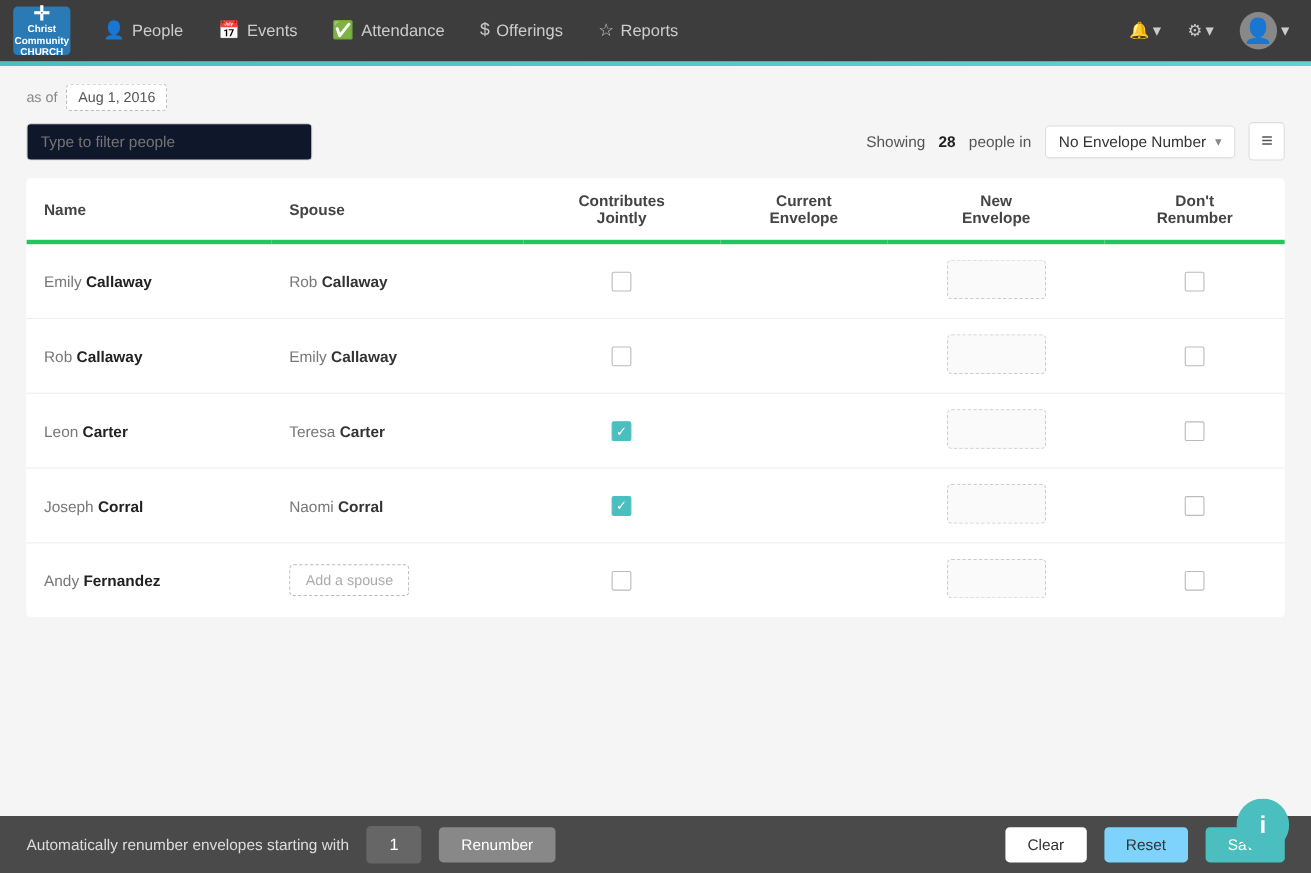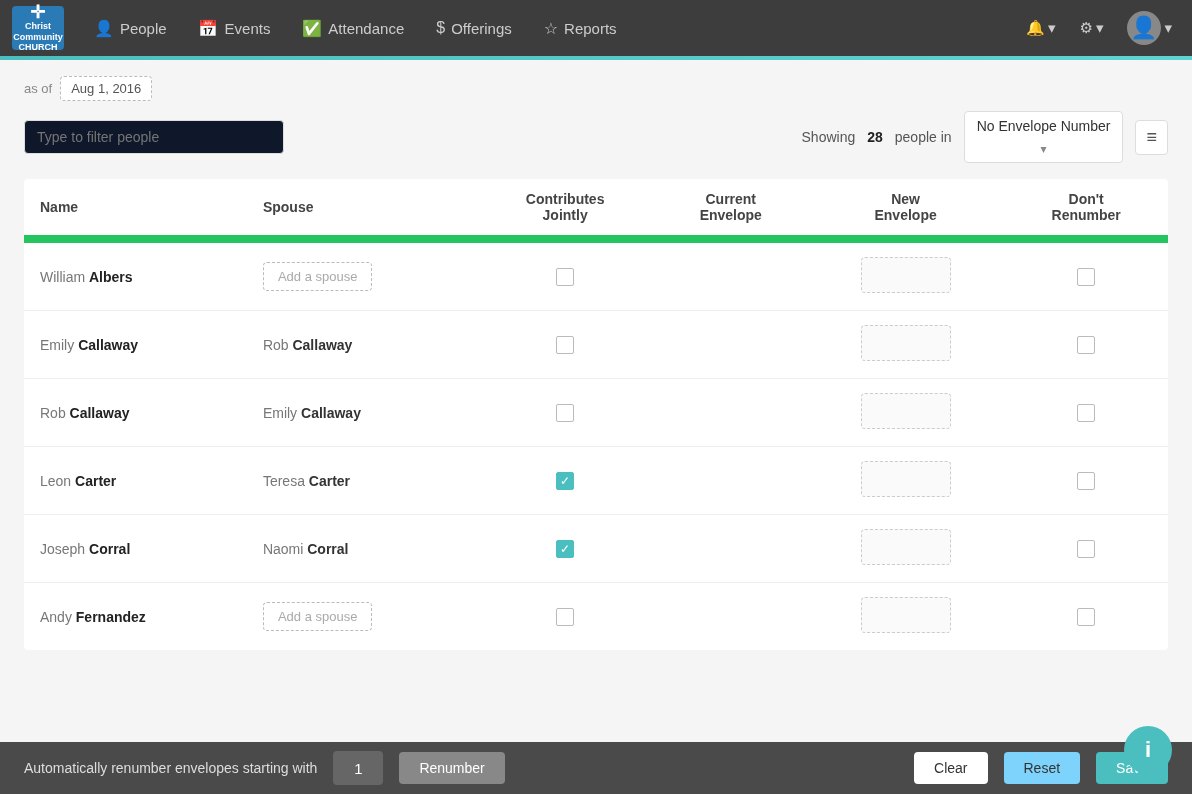--- a/index.html
+++ b/index.html
@@ -148,21 +148,20 @@
       display: flex;
       align-items: center;
       background: white;
       border: 1px solid #ddd;
       border-radius: 4px;
       padding: 6px 12px;
       gap: 8px;
       cursor: pointer;
       font-size: 14px;
       color: #333;
-      flex-direction: column;
     }
     .envelope-dropdown-arrow { color: #888; font-size: 12px; }
     .menu-icon-btn {
       background: white;
       border: 1px solid #ddd;
       border-radius: 4px;
       padding: 6px 10px;
       cursor: pointer;
       color: #555;
       font-size: 16px;
@@ -174,21 +173,21 @@
     .table-wrap {
       background: white;
       border-radius: 4px;
       overflow: hidden;
     }
     table {
       width: 100%;
       border-collapse: collapse;
     }
     thead tr {
-      border-bottom: 8px solid #22c55e;
+      border-bottom: 4px solid #22c55e;
     }
     thead th {
       padding: 12px 16px;
       text-align: left;
       color: #444;
       font-weight: 600;
       font-size: 14px;
     }
     thead th.center { text-align: center; }
     tbody tr {
@@ -420,28 +419,20 @@
         <tr>
           <th>Name</th>
           <th>Spouse</th>
           <th class="center">Contributes<br>Jointly</th>
           <th class="center">Current<br>Envelope</th>
           <th class="center">New<br>Envelope</th>
           <th class="center">Don't<br>Renumber</th>
         </tr>
       </thead>
       <tbody id="table-body">
-      <tr>
-            <td><span class="person-name"><span class="first">William </span><span class="last">Albers</span></span></td>
-            <td><button class="add-spouse-btn">Add a spouse</button></td>
-            <td class="center"><span class="custom-checkbox"></span></td>
-            <td class="center"></td>
-            <td class="center"><span class="envelope-input"></span></td>
-            <td class="center"><span class="custom-checkbox"></span></td>
-          </tr>
           <tr>
             <td><span class="person-name"><span class="first">Emily </span><span class="last">Callaway</span></span></td>
             <td><span class="spouse-name"><span class="first">Rob </span><span class="last">Callaway</span></span></td>
             <td class="center"><span class="custom-checkbox"></span></td>
             <td class="center"></td>
             <td class="center"><span class="envelope-input"></span></td>
             <td class="center"><span class="custom-checkbox"></span></td>
           </tr>
           <tr>
             <td><span class="person-name"><span class="first">Rob </span><span class="last">Callaway</span></span></td>

